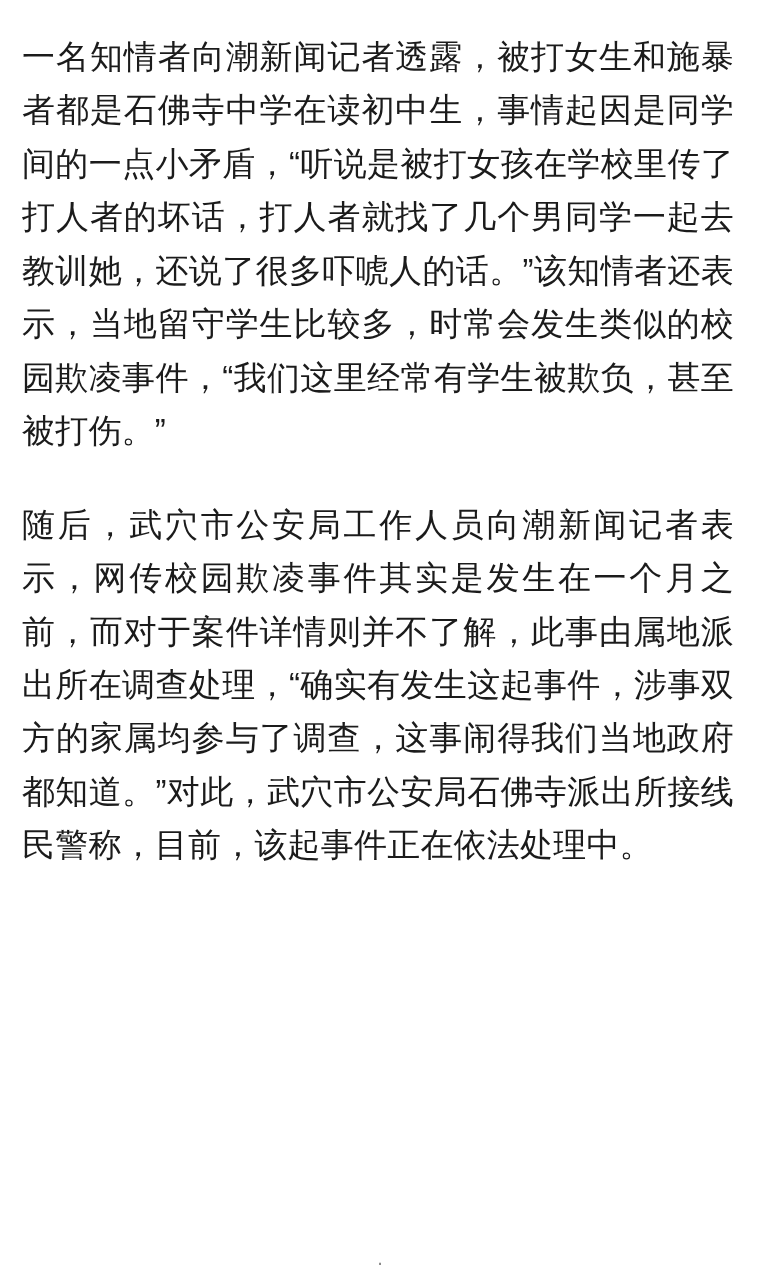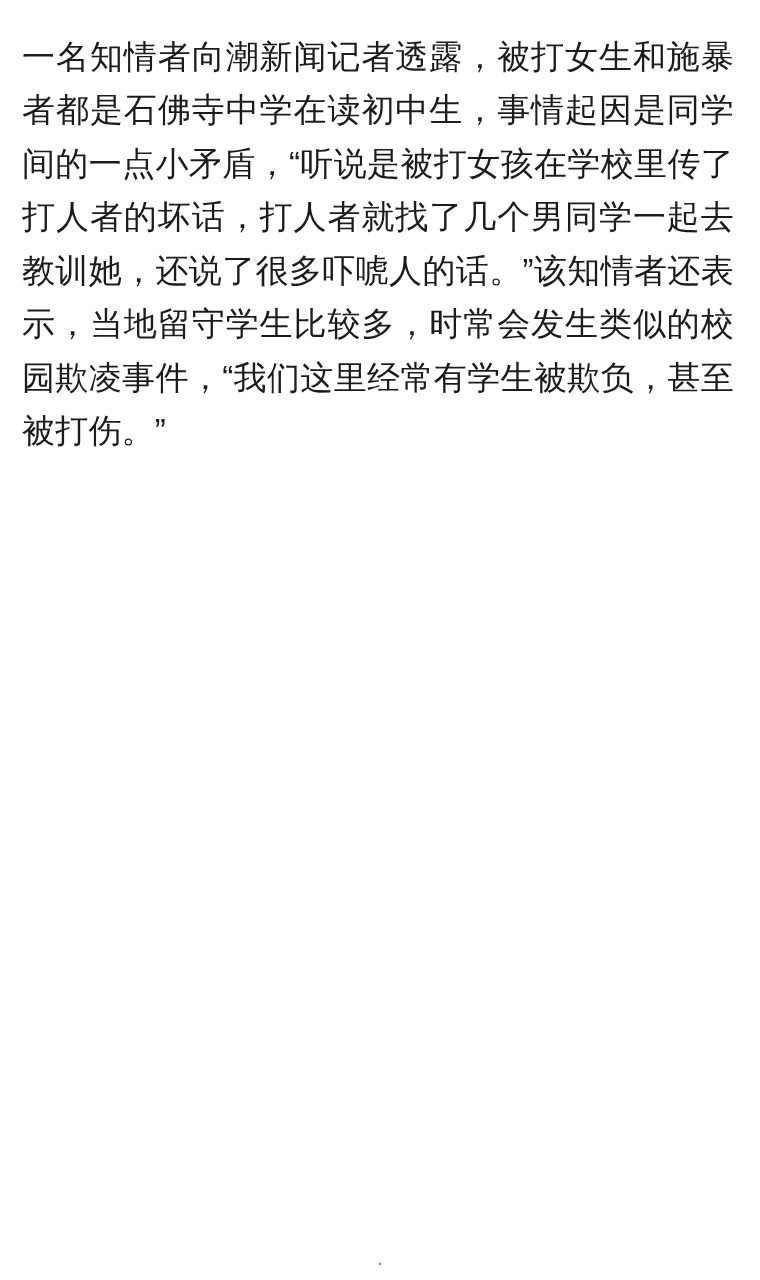--- a/index.html
+++ b/index.html
@@ -42,14 +42,15 @@
     font-size: 20px;
     color: #888;
     line-height: 1;
   }
 </style>
 </head>
 <body>
 
 <div class="article">
   <p class="para">一名知情者向潮新闻记者透露，被打女生和施暴者都是石佛寺中学在读初中生，事情起因是同学间的一点小矛盾，“听说是被打女孩在学校里传了打人者的坏话，打人者就找了几个男同学一起去教训她，还说了很多吓唬人的话。”该知情者还表示，当地留守学生比较多，时常会发生类似的校园欺凌事件，“我们这里经常有学生被欺负，甚至被打伤。”</p>
+  <p class="para">随后，武穴市公安局工作人员向潮新闻记者表示，网传校园欺凌事件其实是发生在一个月之前，而对于案件详情则并不了解，此事由属地派出所在调查处理，“确实有发生这起事件，涉事双方的家属均参与了调查，这事闹得我们当地政府都知道。”对此，武穴市公安局石佛寺派出所接线民警称，目前，该起事件正在依法处理中。</p>
   <div class="footer-dot">.</div>
 </div>
 
 </body></html>

